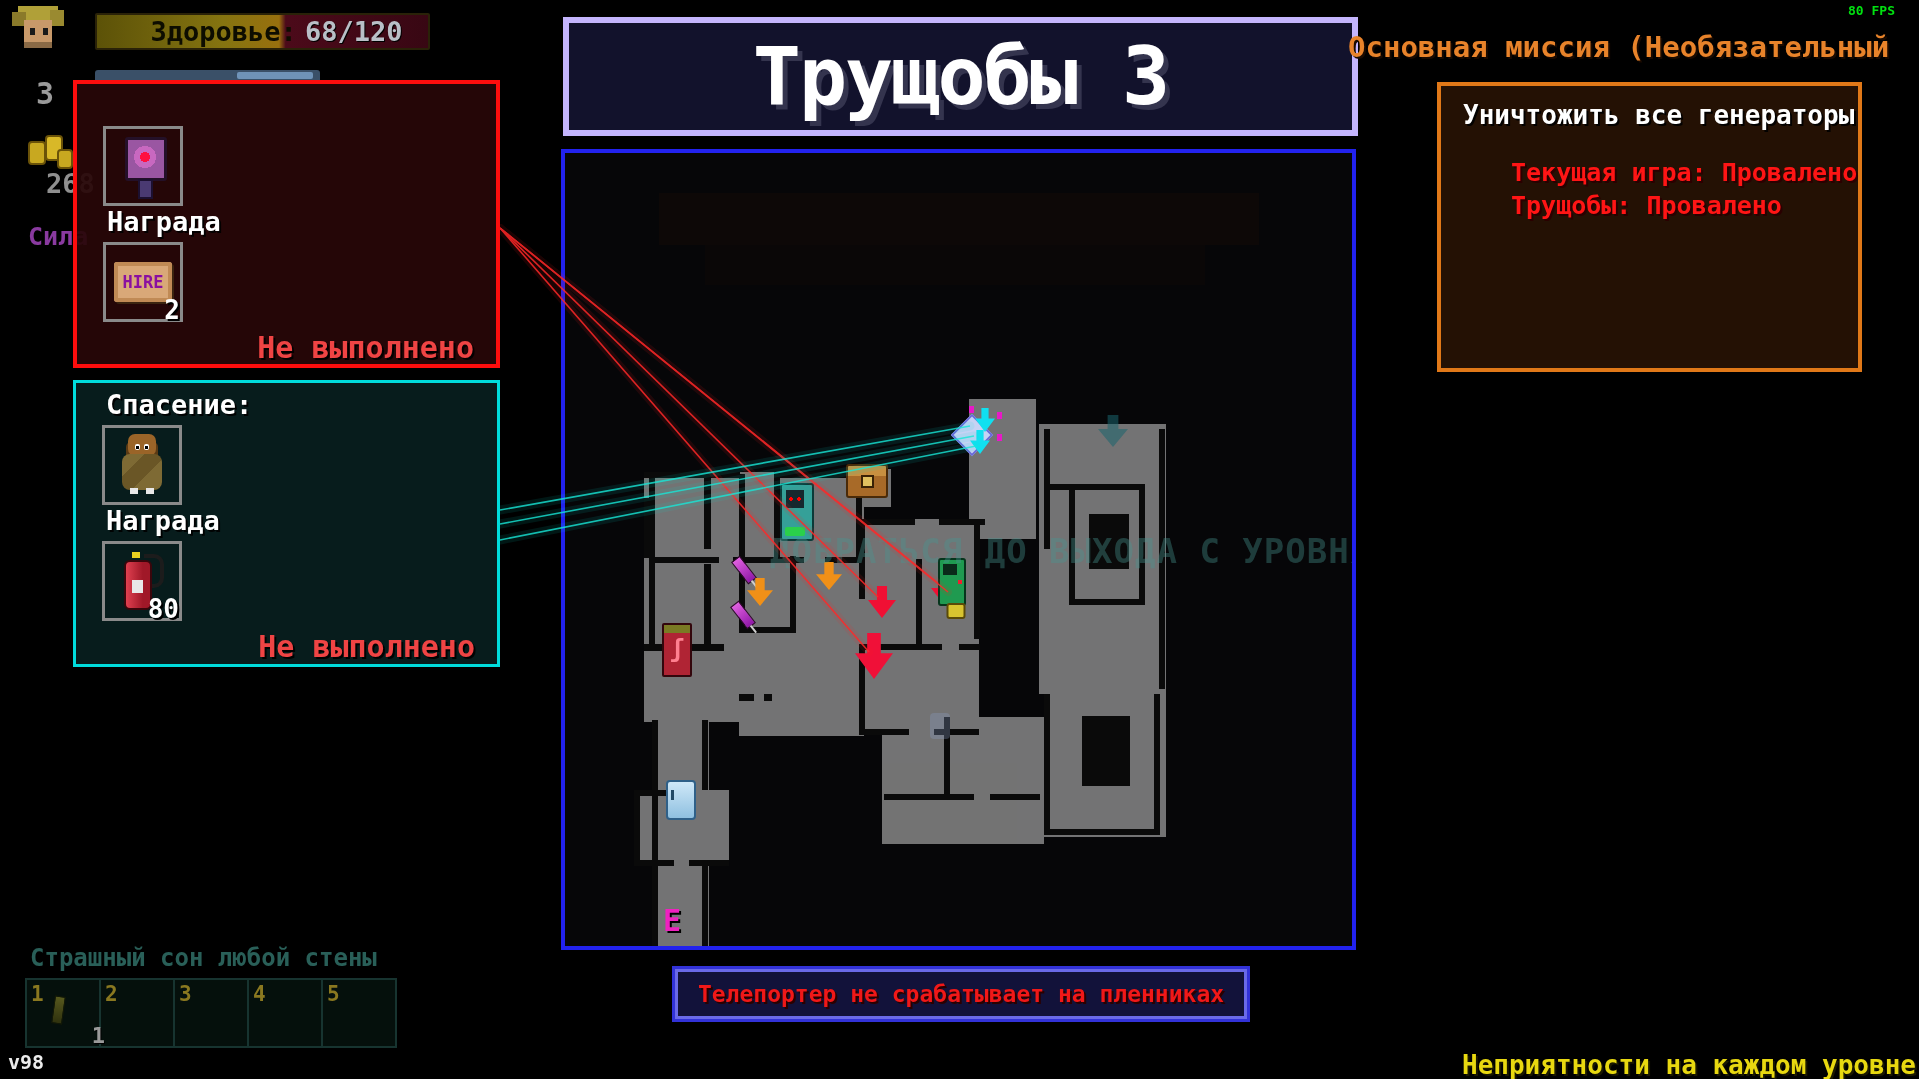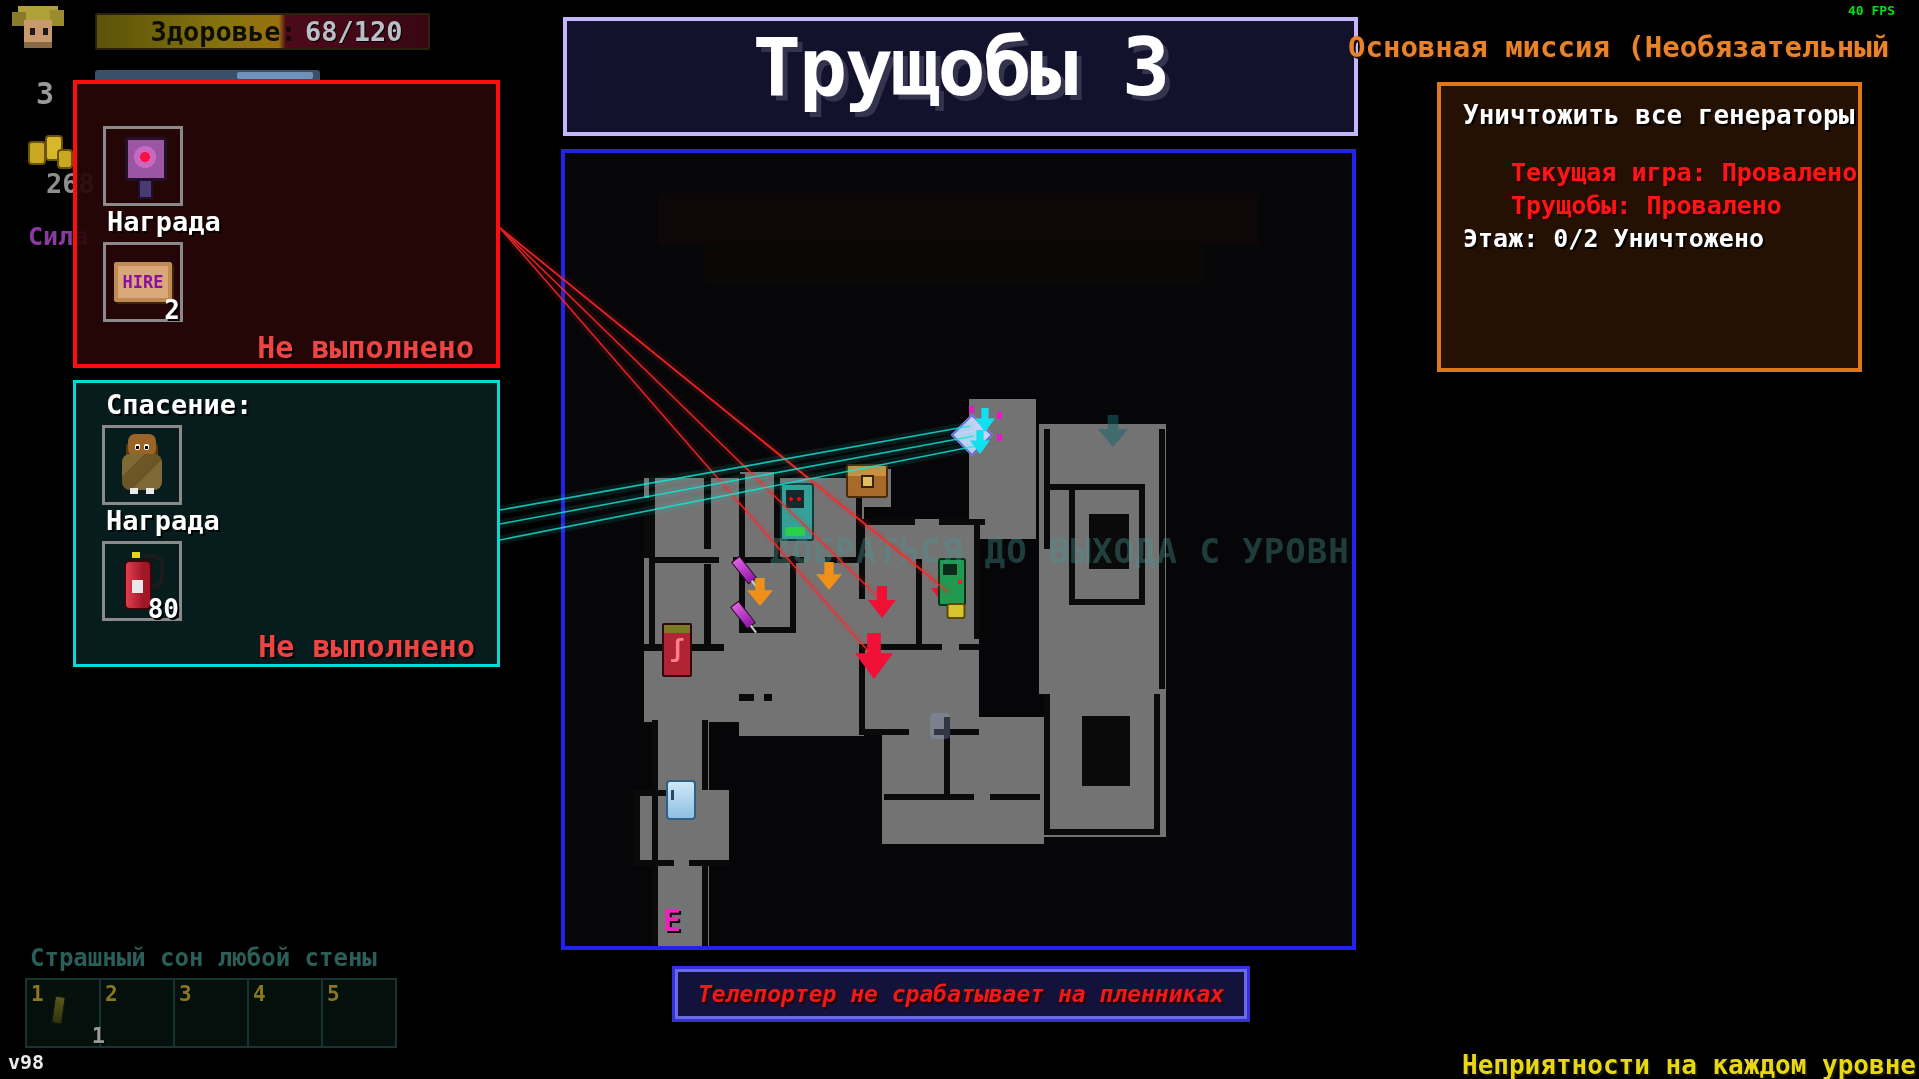--- a/index.html
+++ b/index.html
@@ -59,21 +59,21 @@
   .exting{position:relative;width:52px;height:58px;}
   .ext-body{position:absolute;left:8px;top:8px;width:24px;height:46px;border-radius:6px;
     background:linear-gradient(90deg,#e04050,#a01828 70%);border:2px solid #3a060c;}
   .ext-label{position:absolute;left:16px;top:28px;width:11px;height:13px;background:#e8e8e8;}
   .ext-hose{position:absolute;right:4px;top:2px;width:16px;height:26px;border:4px solid #1c1c1c;
     border-left:none;border-radius:0 10px 10px 0;}
   .ext-pin{position:absolute;left:16px;top:0px;width:8px;height:6px;background:#e8d020;}
 
   
   #title-box{left:563px;top:17px;width:795px;height:119px;box-sizing:border-box;z-index:3;
-    border:4px solid #c4b5fd;background:#12122c;display:flex;justify-content:center;}
+    border:6px solid #c4b5fd;background:#12122c;display:flex;align-items:center;justify-content:center;}
   #title-box .t{color:#fff;font-size:80px;letter-spacing:-2px;text-shadow:5px 5px 0 #34344e;}
   #map-box{left:561px;top:149px;width:795px;height:801px;box-sizing:border-box;z-index:3;
     border:4px solid #2222ee;background:#060608;overflow:hidden;}
   #map-inner{position:absolute;left:0;top:0;width:787px;height:793px;}
   #watermark{position:absolute;left:205px;top:378px;font-size:34px;letter-spacing:1px;
     color:rgba(70,150,145,.38);white-space:nowrap;z-index:5;}
   #beams{left:0;top:0;width:1919px;height:1079px;z-index:6;pointer-events:none;}
 
   
   .mk{position:absolute;transform:translate(-50%,-50%);z-index:4;}
@@ -131,21 +131,21 @@
   #mission-panel .obj{position:absolute;left:22px;top:14px;color:#fff;font-size:26px;}
   #mission-lines{position:absolute;left:22px;top:70px;}
   .m-line{font-size:25px;line-height:33px;white-space:nowrap;}
   .m-line.red{color:#ff1515;text-shadow:2px 2px 0 #2a0000;margin-left:48px;}
   .m-line.white{color:#fff;text-shadow:2px 2px 0 #000;}
 
   
   #toast{left:672px;top:966px;width:578px;height:56px;box-sizing:border-box;z-index:10;
     border:3px solid #3232d8;box-shadow:inset 0 0 0 3px #6a6ae8;background:#12123a;
     display:flex;align-items:center;justify-content:center;}
-  #toast span{color:#f01818;font-size:23px;text-shadow:2px 2px 0 #2a0000;white-space:nowrap;font-style:italic;}
+  #toast span{color:#f01818;font-size:23px;text-shadow:2px 2px 0 #2a0000;white-space:nowrap;}
 
   
   #class-name{left:30px;top:944px;font-size:24px;color:rgba(60,140,130,.68);z-index:4;}
   #inv-bar{left:25px;top:978px;width:372px;height:70px;box-sizing:border-box;z-index:4;
     background:rgba(6,18,14,.88);border:2px solid #173430;display:flex;}
   .inv-slot{position:relative;flex:1;border-right:2px solid #173430;}
   .inv-slot:last-child{border-right:none;}
   .inv-num{position:absolute;left:4px;top:2px;font-size:21px;color:#8a7820;}
   .inv-item{position:absolute;left:26px;top:16px;width:9px;height:26px;opacity:.5;
     background:linear-gradient(#a8a030,#5a5410);border:1px solid #202000;transform:rotate(8deg);}
@@ -358,21 +358,20 @@
   </div>
   <div class="q-status pxtxt">Не выполнено</div>
 </div>
 
 <div id="mission-header" class="abs">Основная миссия (Необязательный</div>
 <div id="mission-panel" class="abs">
   <div class="obj pxtxt">Уничтожить все генераторы</div>
   <div id="mission-lines">
       <div class="m-line red">Текущая игра: Провалено</div>
       <div class="m-line red">Трущобы: Провалено</div>
-      <div class="m-line white">Этаж: 0/2 Уничтожено</div>
     </div>
 </div>
 
 <div id="toast" class="abs">
   <span>Телепортер не срабатывает на пленниках</span>
 </div>
 
 <div id="class-name" class="abs">Страшный сон любой стены</div>
 <div id="inv-bar" class="abs">
     <div class="inv-slot">
@@ -388,14 +387,14 @@
     </div>
     <div class="inv-slot">
       <span class="inv-num">4</span>
     </div>
     <div class="inv-slot">
       <span class="inv-num">5</span>
     </div>
   </div>
 <div id="version" class="abs">v98</div>
 
-<div id="fps" class="abs">40 FPS</div>
+<div id="fps" class="abs">80 FPS</div>
 <div id="note-br" class="abs">Неприятности на каждом уровне</div>
 
 </body></html>

